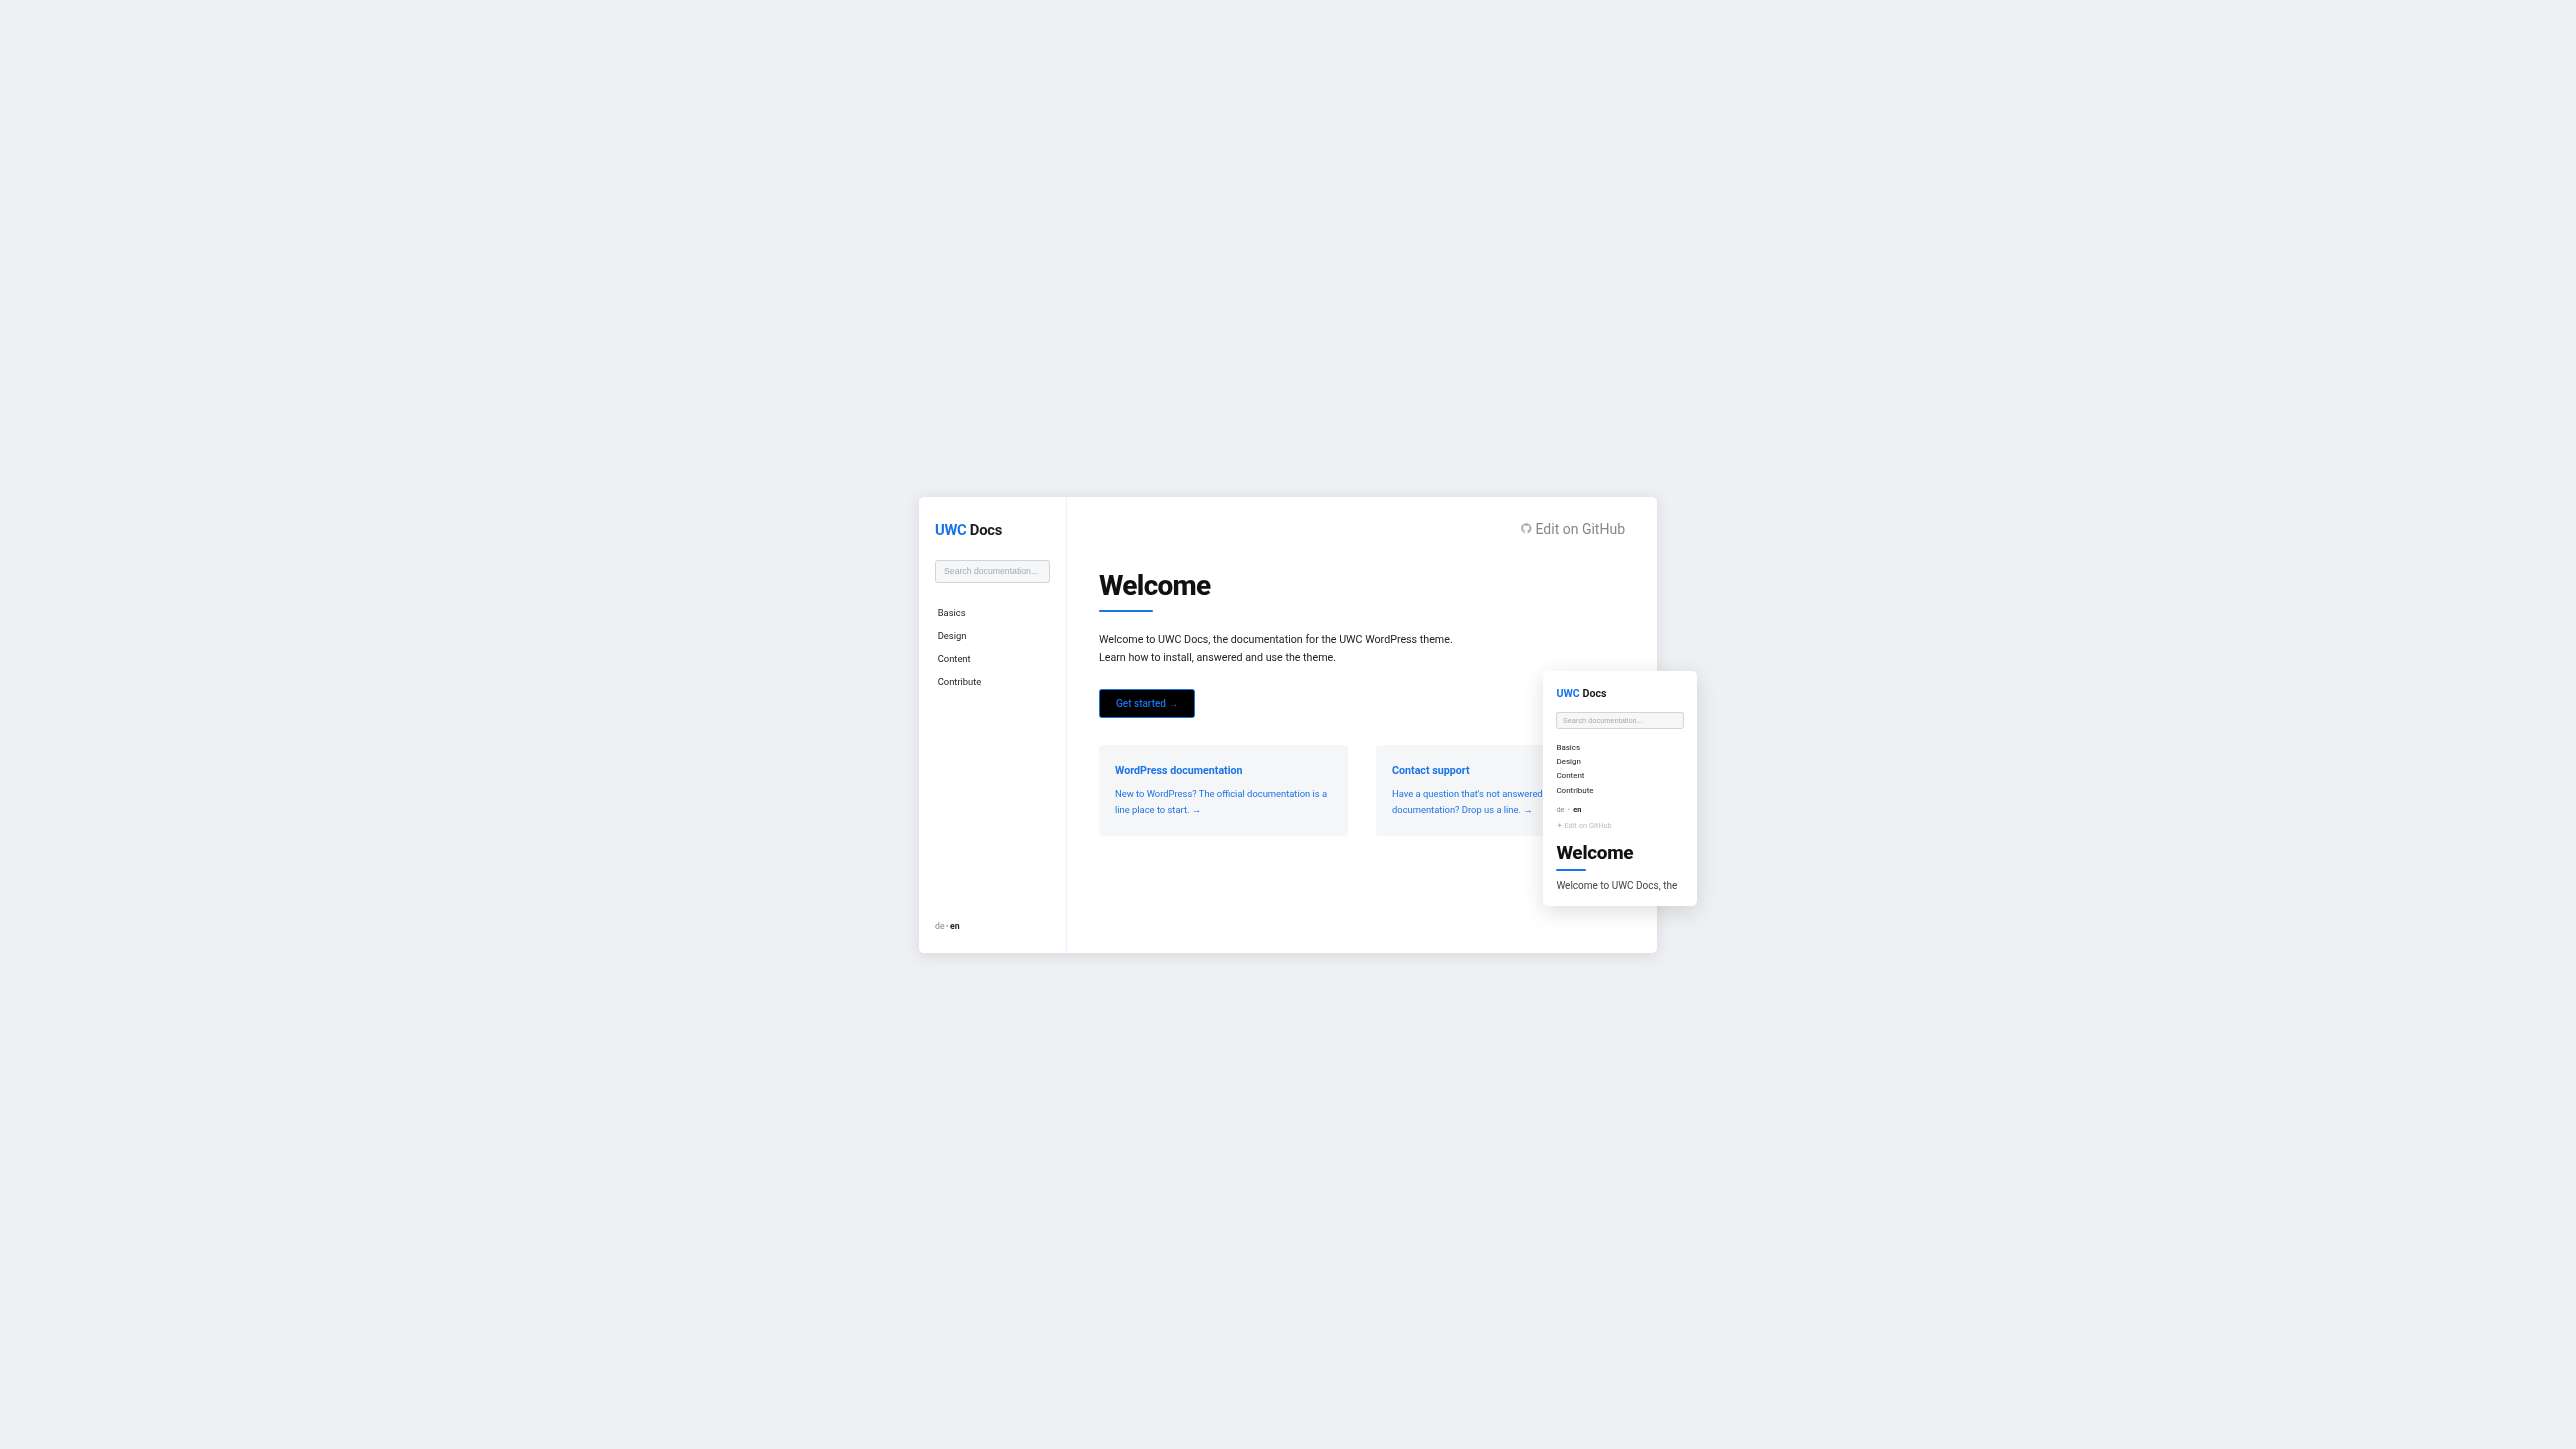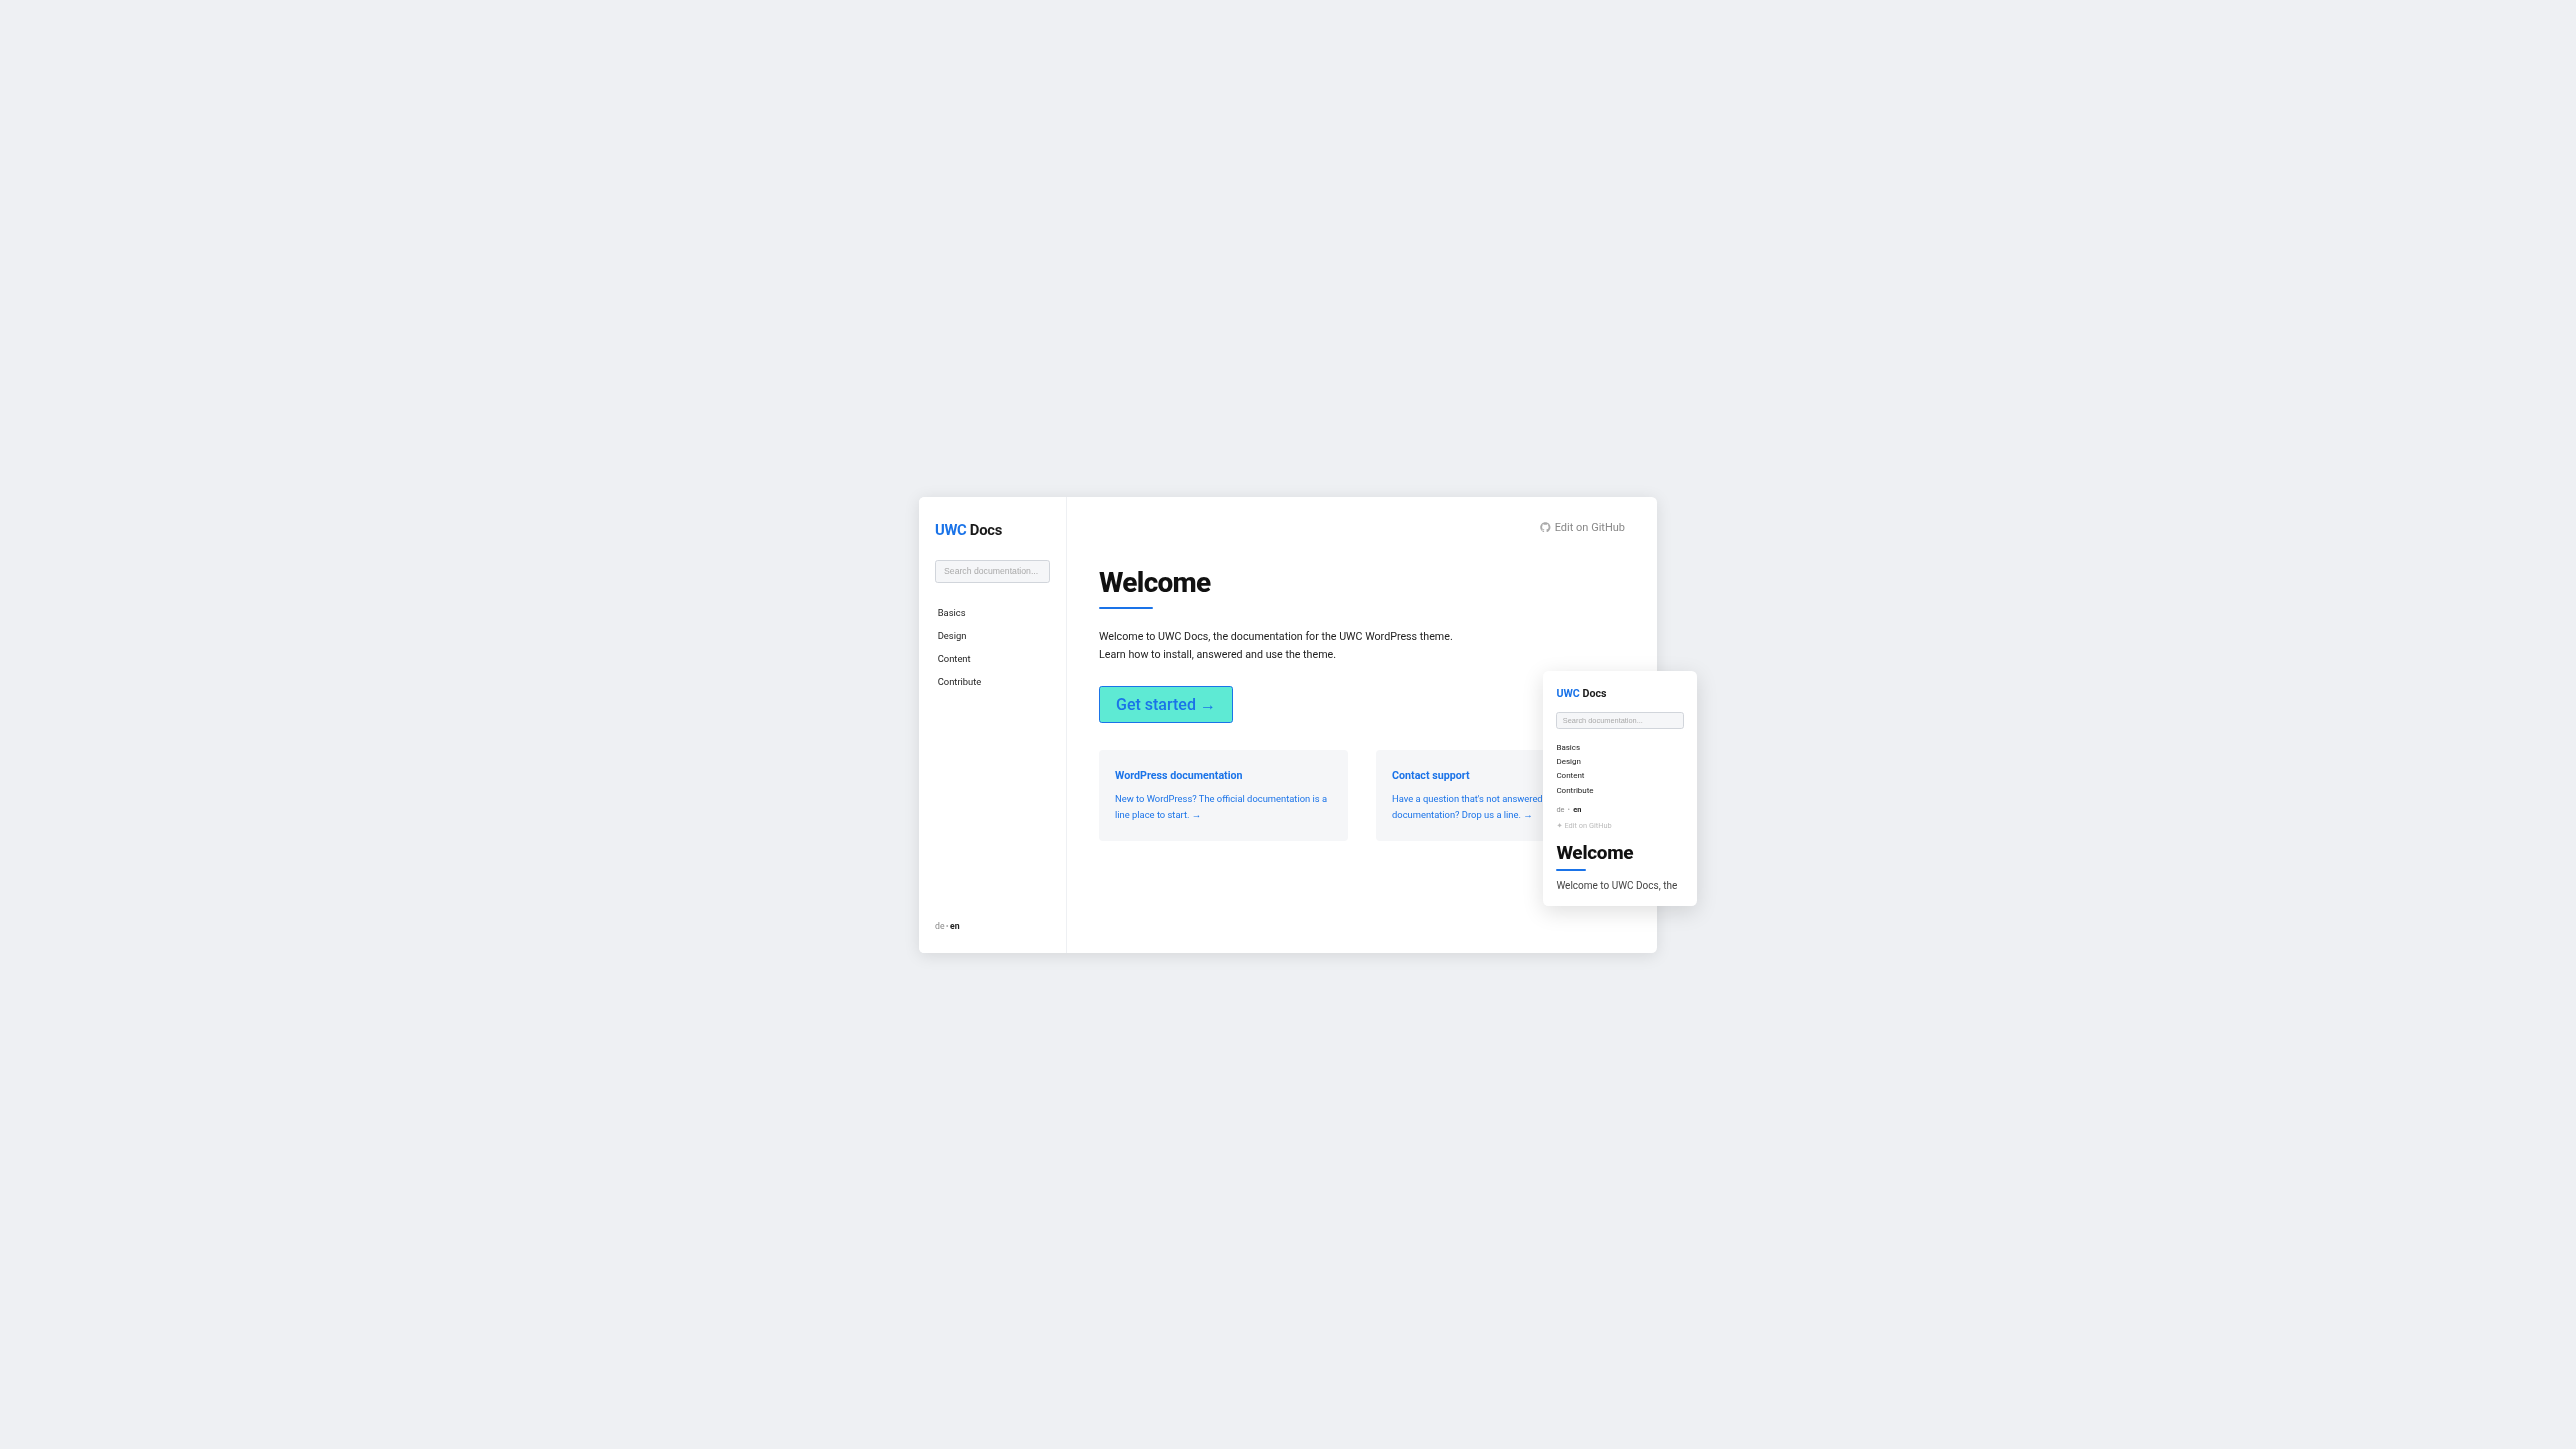--- a/index.html
+++ b/index.html
@@ -113,21 +113,21 @@
     .top-bar {
       display: flex;
       justify-content: flex-end;
       margin-bottom: 32px;
     }
 
     .edit-github {
       display: flex;
       align-items: center;
       gap: 4px;
-      font-size: 11px;
+      font-size: 14px;
       color: #888;
       cursor: pointer;
       text-decoration: none;
     }
 
     .github-icon {
       width: 10.7px;
       height: 10.7px;
       fill: #aaa;
     }
@@ -154,25 +154,25 @@
       color: #222;
       max-width: 362px;
       margin-bottom: 21.5px;
     }
 
     .get-started-btn {
       display: inline-block;
       padding: 8px 16px;
       border: 1.3px solid #1a73e8;
       color: #1a73e8;
-      font-size: 16px;
+      font-size: 10px;
       font-weight: 500;
       border-radius: 2.7px;
       cursor: pointer;
-      background: #5eead4;
+      background: #000000;
       text-decoration: none;
       margin-bottom: 27px;
       transition: background 0.15s, color 0.15s;
     }
 
     .cards-row {
       display: flex;
       gap: 28px;
     }
 

